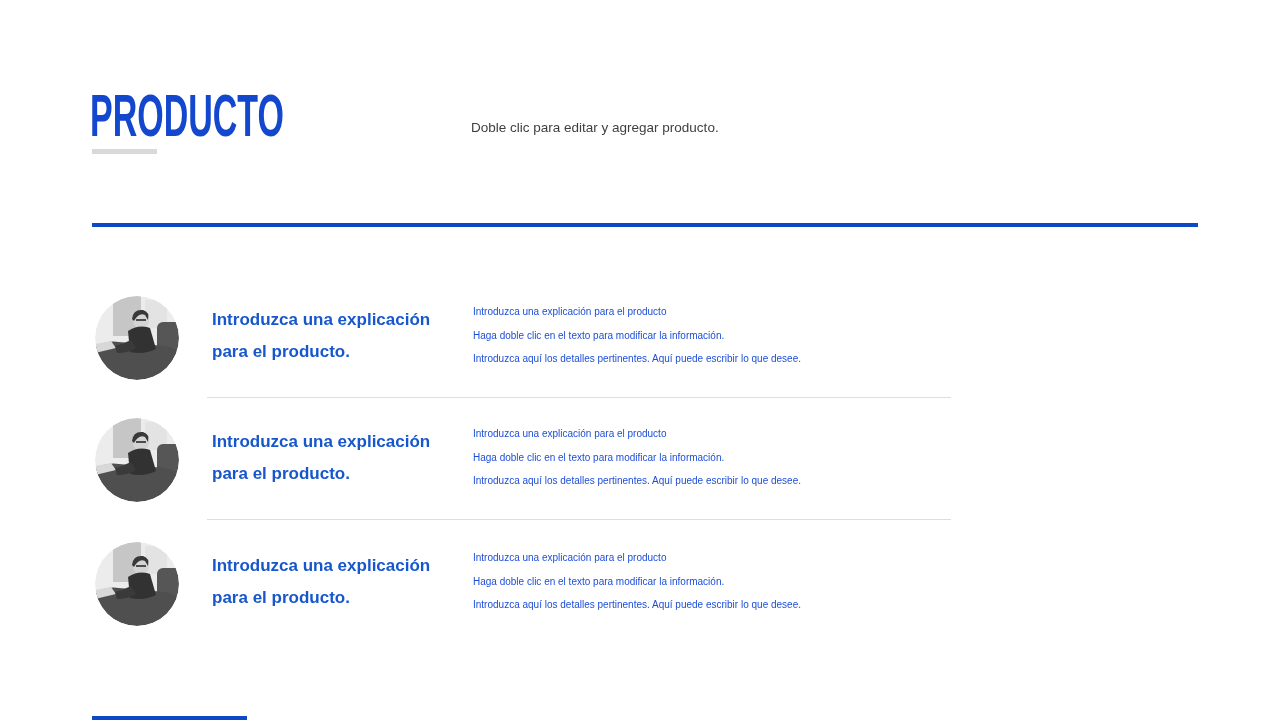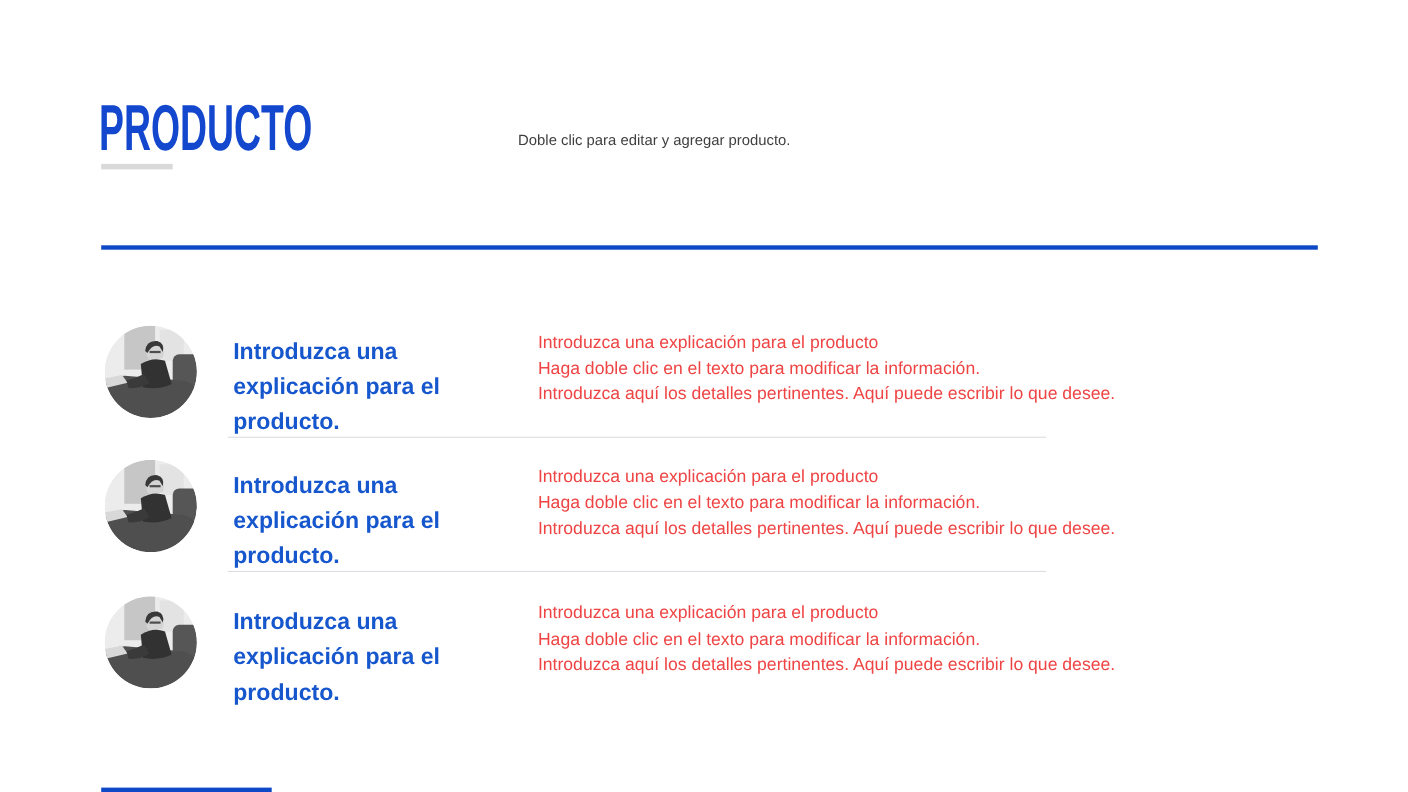--- a/index.html
+++ b/index.html
@@ -35,26 +35,26 @@
   }
   .row{position:absolute;left:95px;width:860px;height:112px;}
   .photo{
     position:absolute;left:0;top:0;
     width:84px;height:84px;border-radius:50%;
     overflow:hidden;
   }
   .photo svg{display:block;width:84px;height:84px;}
   .heading{
     position:absolute;left:117px;width:245px;
-    font-size:21px;font-weight:700;
+    font-size:17px;font-weight:700;
     color:#1757cd;line-height:32px;
   }
   .details{
-    position:absolute;left:394px;width:480px;
-    font-size:16px;color:#ef4444;line-height:23.5px;
+    position:absolute;left:378px;width:480px;
+    font-size:10px;color:#1d4ed8;line-height:23.5px;
   }
   .detail-line{white-space:nowrap;}
   .row-divider{
     position:absolute;left:207px;width:744px;height:1px;
     background:#dcdce2;
   }
   .footer-accent{
     position:absolute;left:92px;top:716px;
     width:155px;height:4px;background:#0d49c7;
   }

